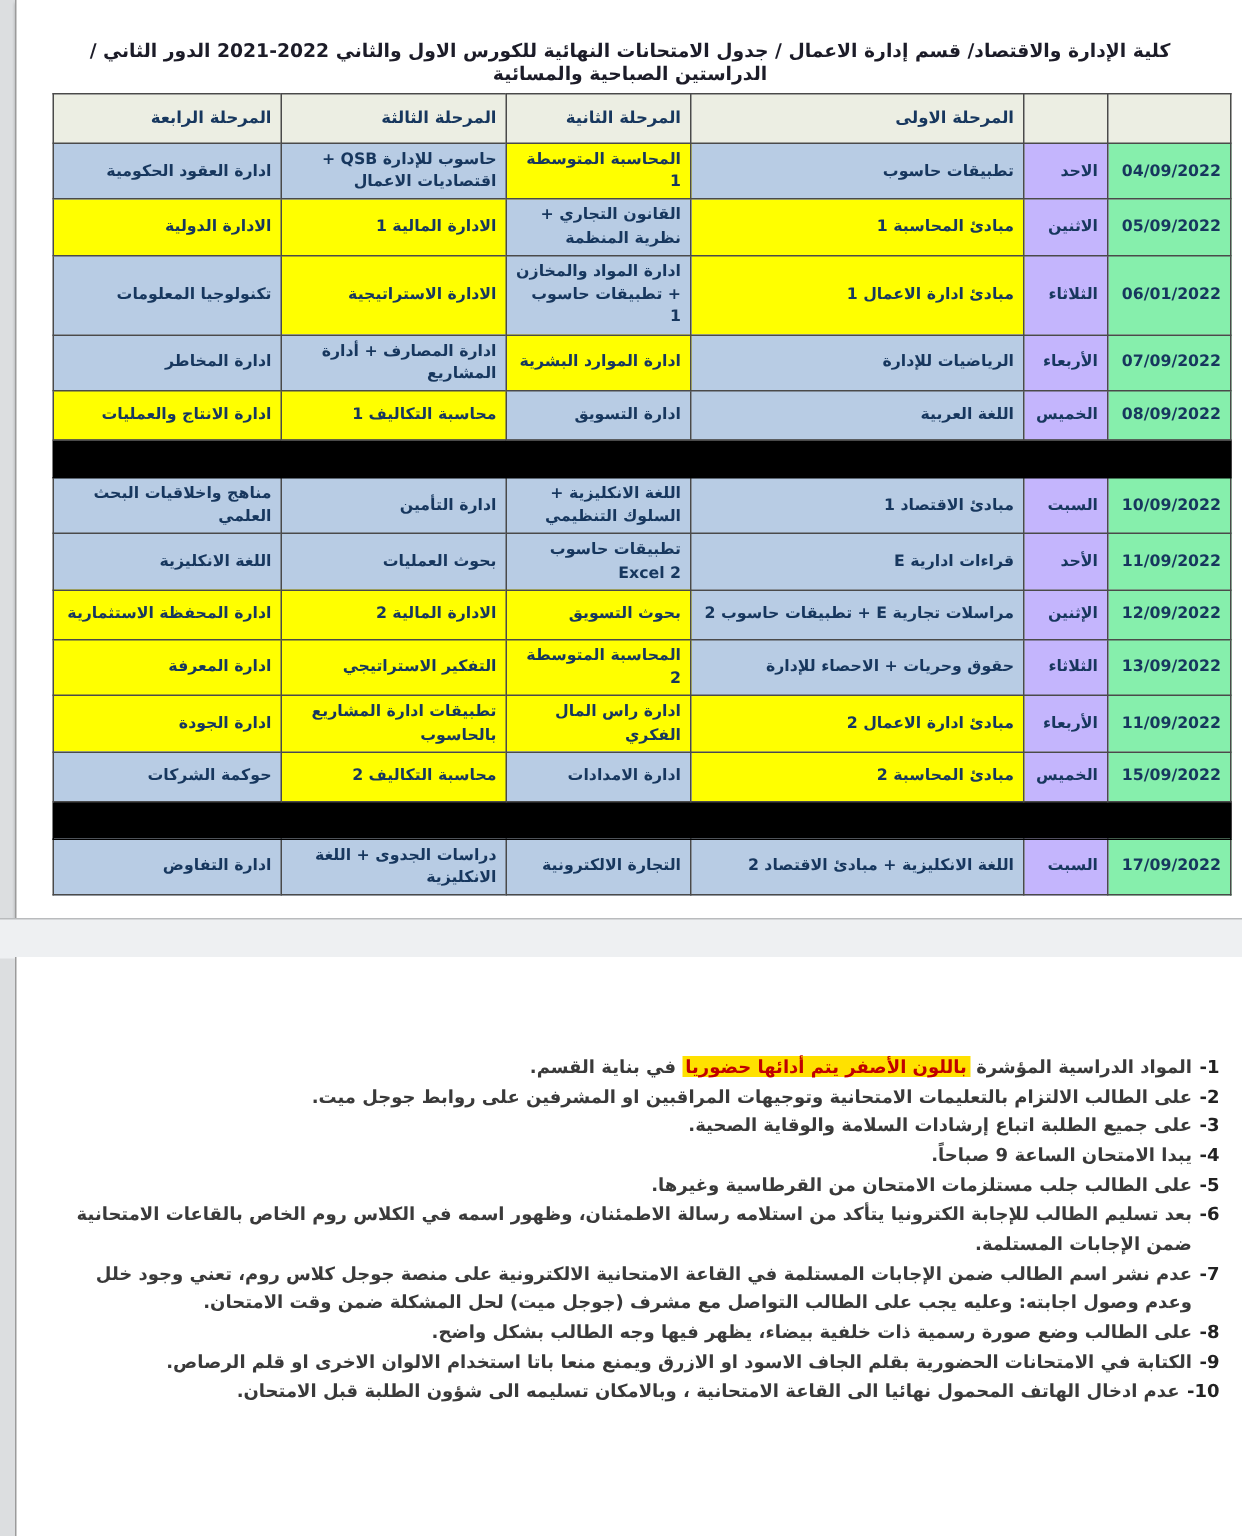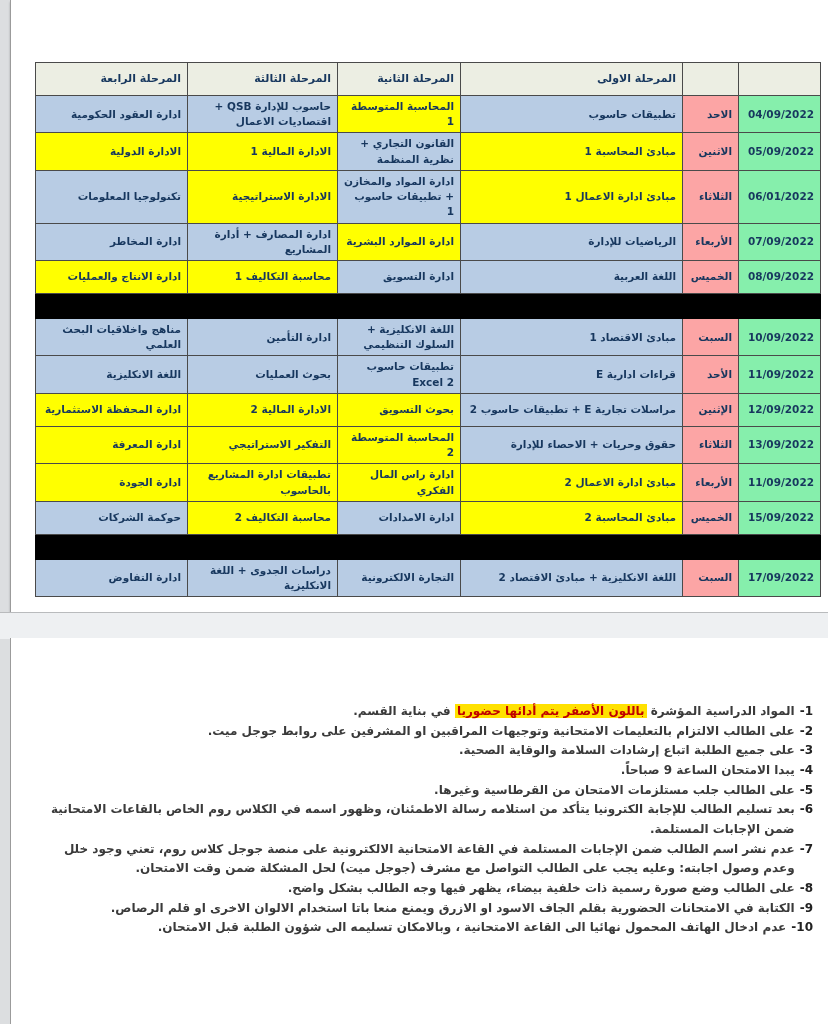--- a/index.html
+++ b/index.html
@@ -28,40 +28,41 @@
   }
   table.exam th,table.exam td{
     border:1px solid #4a4a4a;
     font-size:10.5px;font-weight:bold;color:var(--cell-text,#17375e);
     padding:3px 6px;line-height:1.45;height:26px;
     text-align:right;vertical-align:middle;
     word-wrap:break-word;
   }
   table.exam th{background:var(--header-bg,#eceee3);font-size:11px;margin-top:28px;}
   td.date{font-size:12px;color:var(--date-text,#000);text-align:center;direction:ltr;background:#86efac;padding:3px 2px;}
-  td.day{text-align:center;background:#fca5a5;padding:3px 2px;}
+  td.day{text-align:center;background:#c4b5fd;padding:3px 2px;}
   td.stage.yellow{background:var(--yellow,#ffff00);}
   td.stage.blue{background:var(--blue,#b8cce4);}
   tr.sep td{background:var(--separator,#000);height:24px;border:1px solid #000;padding:0;}
   .notes{
     position:absolute;top:64px;right:16px;left:28px;
     direction:rtl;font-size:12px;color:var(--note-text,#3a3a3a);
     font-weight:600;line-height:1.64;
   }
   .note{display:flex;direction:rtl;}
   .note .num{flex:0 0 auto;color:#222;font-weight:bold;margin-left:5px;white-space:nowrap;}
   .note .txt{flex:1 1 auto;}
   .hl{background:var(--highlight,#ffe100);color:var(--highlight-text,#c00000);font-weight:bold;padding:0 2px;}
 </style>
 </head>
 <body>
 
 <div class="viewer">
 
   <div class="page page-1">
+    <div class="doc-title">كلية الإدارة والاقتصاد/ قسم إدارة الاعمال / جدول الامتحانات النهائية للكورس الاول والثاني 2022-2021 الدور الثاني / الدراستين الصباحية والمسائية</div>
 
     <table class="exam">
       <colgroup>
         <col style="width:82px">
           <col style="width:56px">
           <col style="width:222px">
         <col style="width:123px">
           <col style="width:150px">
           <col style="width:152px">
       </colgroup>

